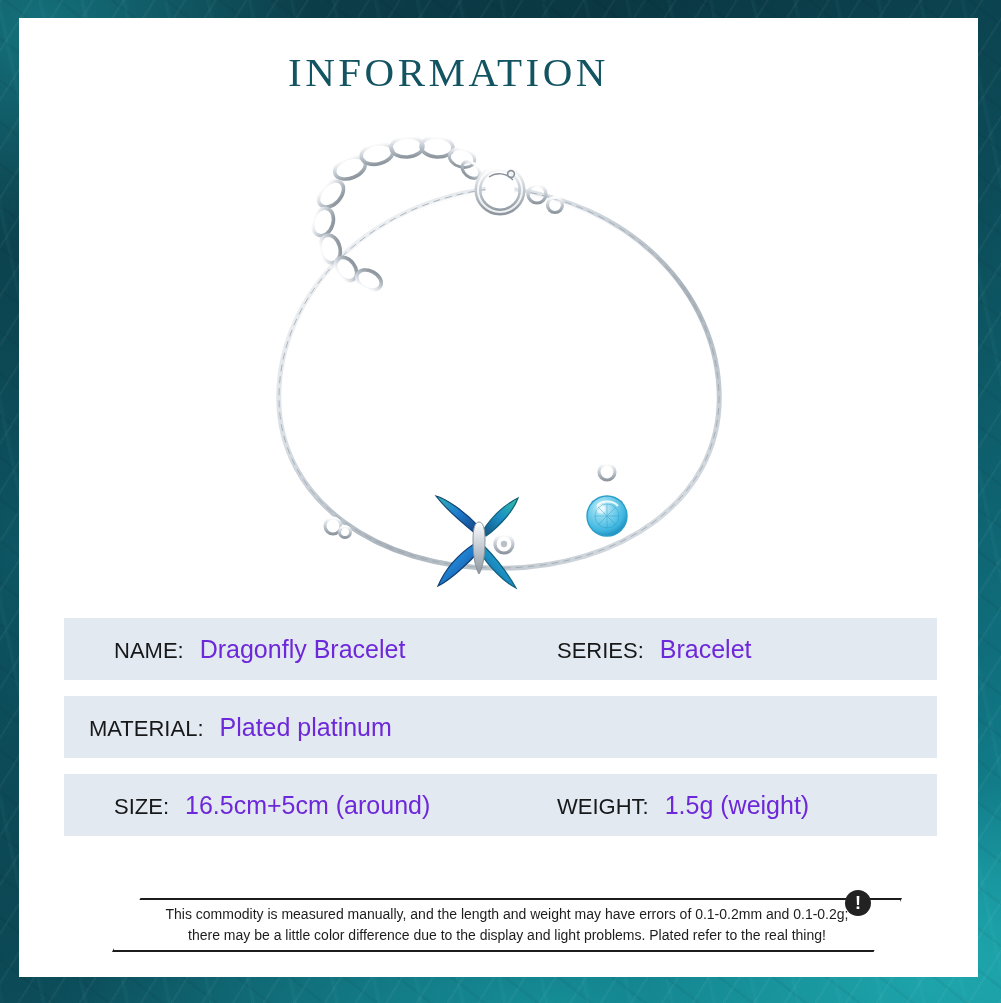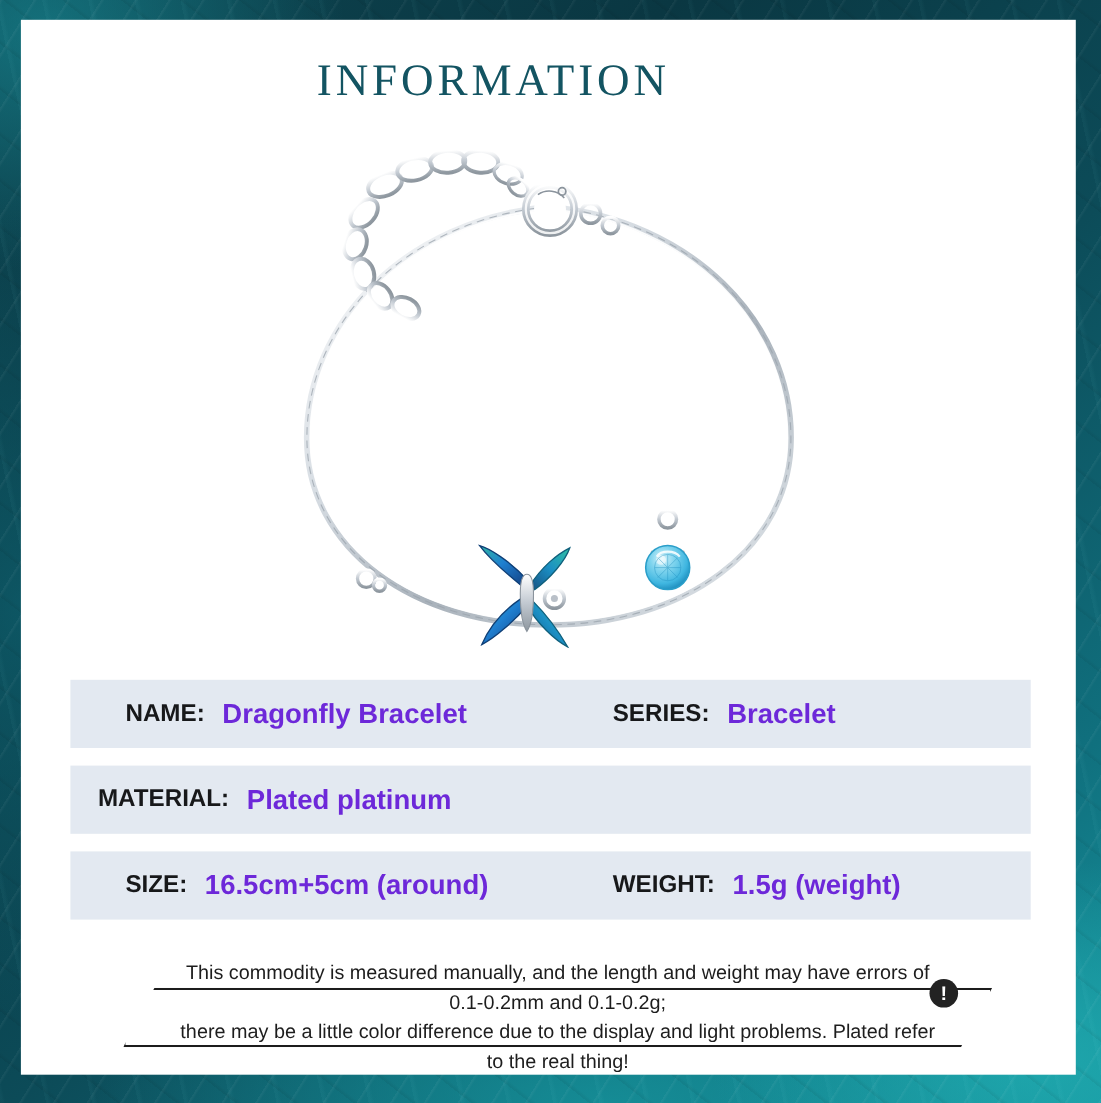--- a/index.html
+++ b/index.html
@@ -84,23 +84,22 @@
   .spec-row {
     display: flex;
     align-items: center;
     height: 62px;
     background: #e3e9f1;
     margin-bottom: 16px;
     box-sizing: border-box;
   }
   .spec-cell {
     display: flex;
-    align-items: flex-start;
+    align-items: flex-end;
     box-sizing: border-box;
-    font-weight: bold;
   }
   .spec-cell.left  { width: 468px; padding-left: 50px; }
   .spec-cell.right { width: 405px; padding-left: 25px; }
   .spec-label {
     font-size: 22px;
     color: #17181a;
     white-space: nowrap;
   }
   .spec-value {
     font-size: 25px;
@@ -131,21 +130,21 @@
   #disclaimer-text {
     position: absolute;
     left: 0;
     top: 8px;
     width: 790px;
     height: 54px;
     display: flex;
     align-items: center;
     justify-content: center;
     text-align: center;
-    font-size: 18px;
+    font-size: 14px;
     line-height: 1.5;
     color: #1d1d1d;
     padding: 0 44px;
     box-sizing: border-box;
   }
   #warn-icon {
     position: absolute;
     right: 31px;
     top: 0px;
     width: 26px;

